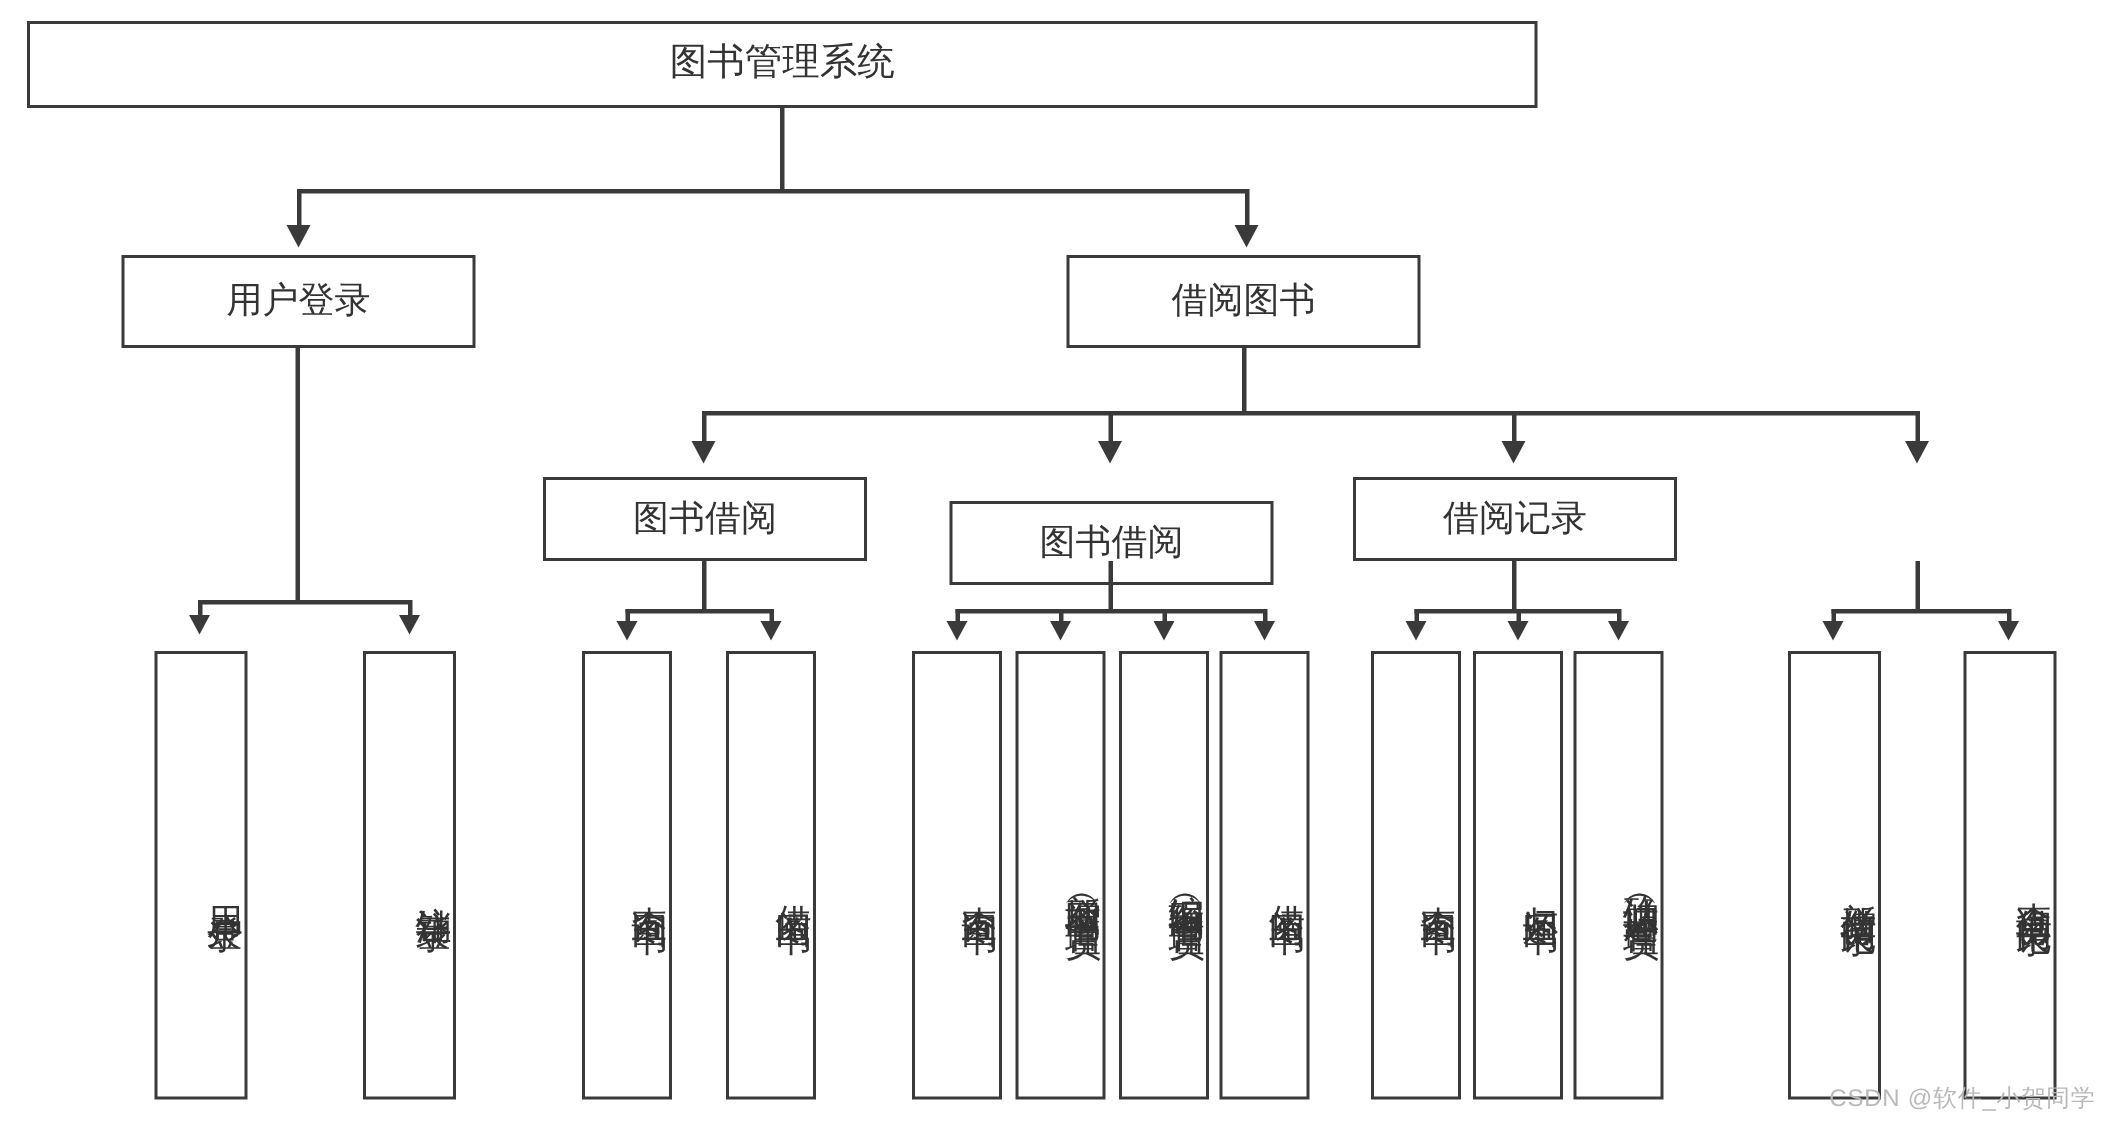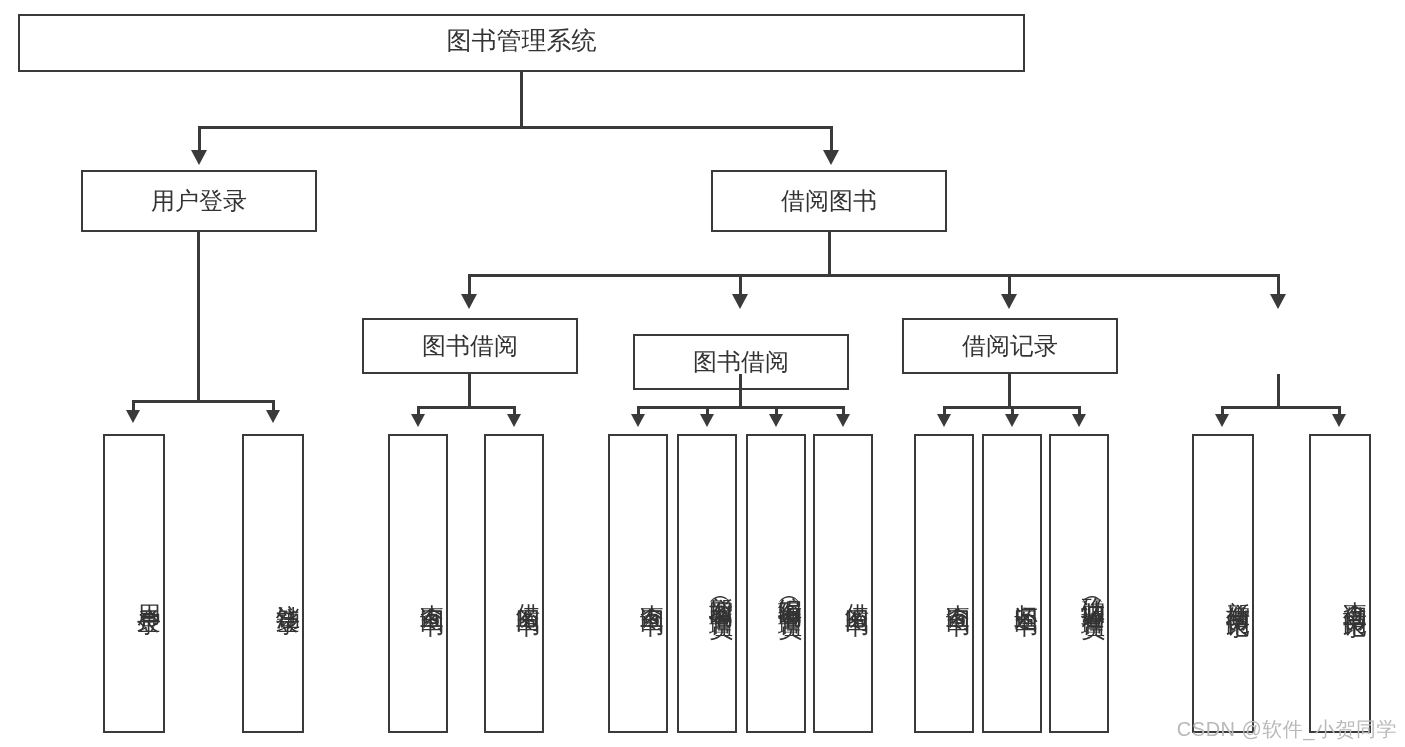--- a/index.html
+++ b/index.html
@@ -53,21 +53,21 @@
   }
   .arrow.small{
     border-left:7px solid transparent;
     border-right:7px solid transparent;
     border-top:13px solid #3a3a3a;
   }
   #watermark{
     position:absolute;
     right:8px;
     bottom:4px;
-    font-size:20px;
+    font-size:16px;
     color:#b9b9b9;
     letter-spacing:.5px;
     white-space:nowrap;
   }
 </style>
 </head>
 <body>
 
 <div id="canvas">
 

